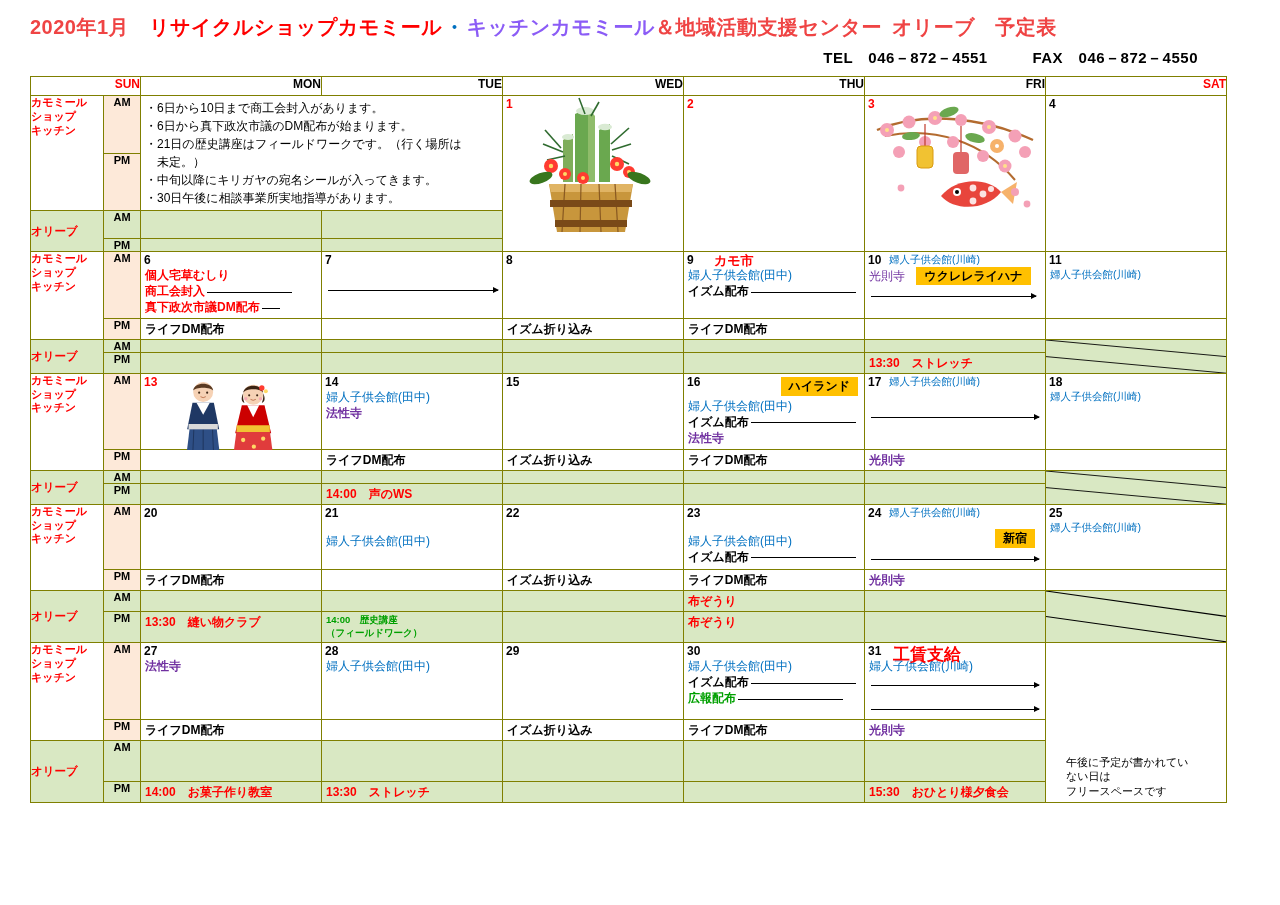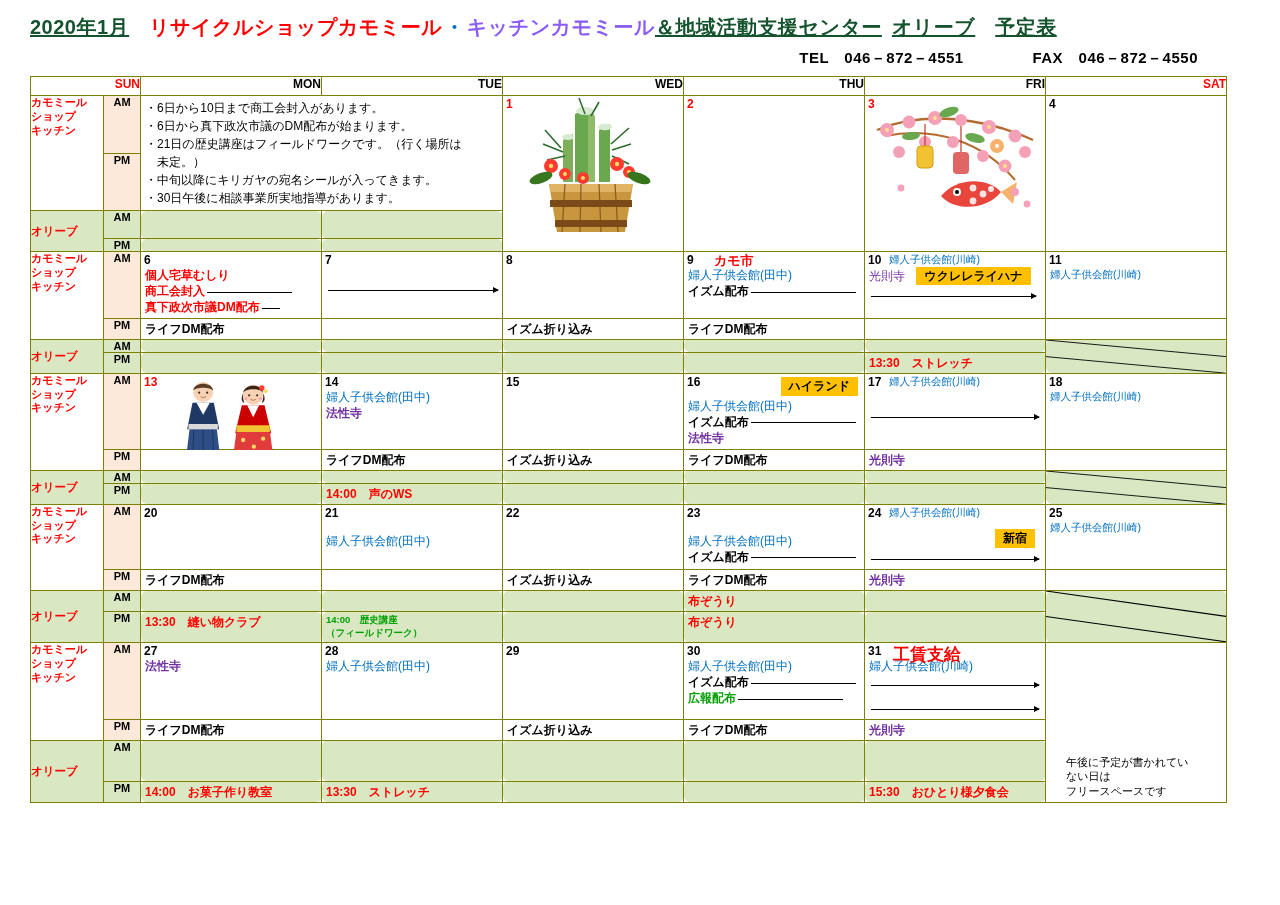--- a/index.html
+++ b/index.html
@@ -16,36 +16,36 @@
 
   
   .title-line {
     display: flex;
     align-items: baseline;
     white-space: nowrap;
     font-size: 20px;
     font-weight: bold;
     letter-spacing: 0.5px;
   }
-  .t-black { color: #14532d; text-decoration: underline; }
+  .t-black { color: #ef4444; }
   .t-red   { color: #ff0000; }
   .t-dot   { color: #0070c0; padding: 0 2px; }
   .t-blue  { color: #8b5cf6; }
   .sp4 { display:inline-block; width: 10px; }
   .sp8 { display:inline-block; width: 20px; }
 
   .contact-line {
     margin-top: 8px;
     text-align: right;
     padding-right: 60px;
     font-size: 15px;
     font-weight: bold;
     letter-spacing: 0.5px;
   }
-  .contact-line .fax { margin-left: 64px; text-align: center; }
+  .contact-line .fax { margin-left: 40px; text-align: center; }
 
   
   table.cal {
     margin-top: 8px;
     border-collapse: collapse;
     table-layout: fixed;
     width: 1195px;
     font-size: 12px;
   }
   table.cal td, table.cal th {
@@ -87,21 +87,21 @@
   td.ap {
     text-align: center;
     font-size: 11px;
     font-weight: bold;
     vertical-align: middle;
     background: #fde9d9;
     color: #000;
   }
   td.ap.olive { background: #d9e8c3; }
   td.cell { position: relative; background: #fff; }
-  td.cell.olive { background: #d9e8c3; border-radius: 6px; }
+  td.cell.olive { background: #d9e8c3; }
 
   .daynum {
     position: absolute;
     top: 1px; left: 3px;
     font-size: 12px;
     font-weight: bold;
     color: #000;
   }
   .daynum.red { color: #ff0000; }
 

